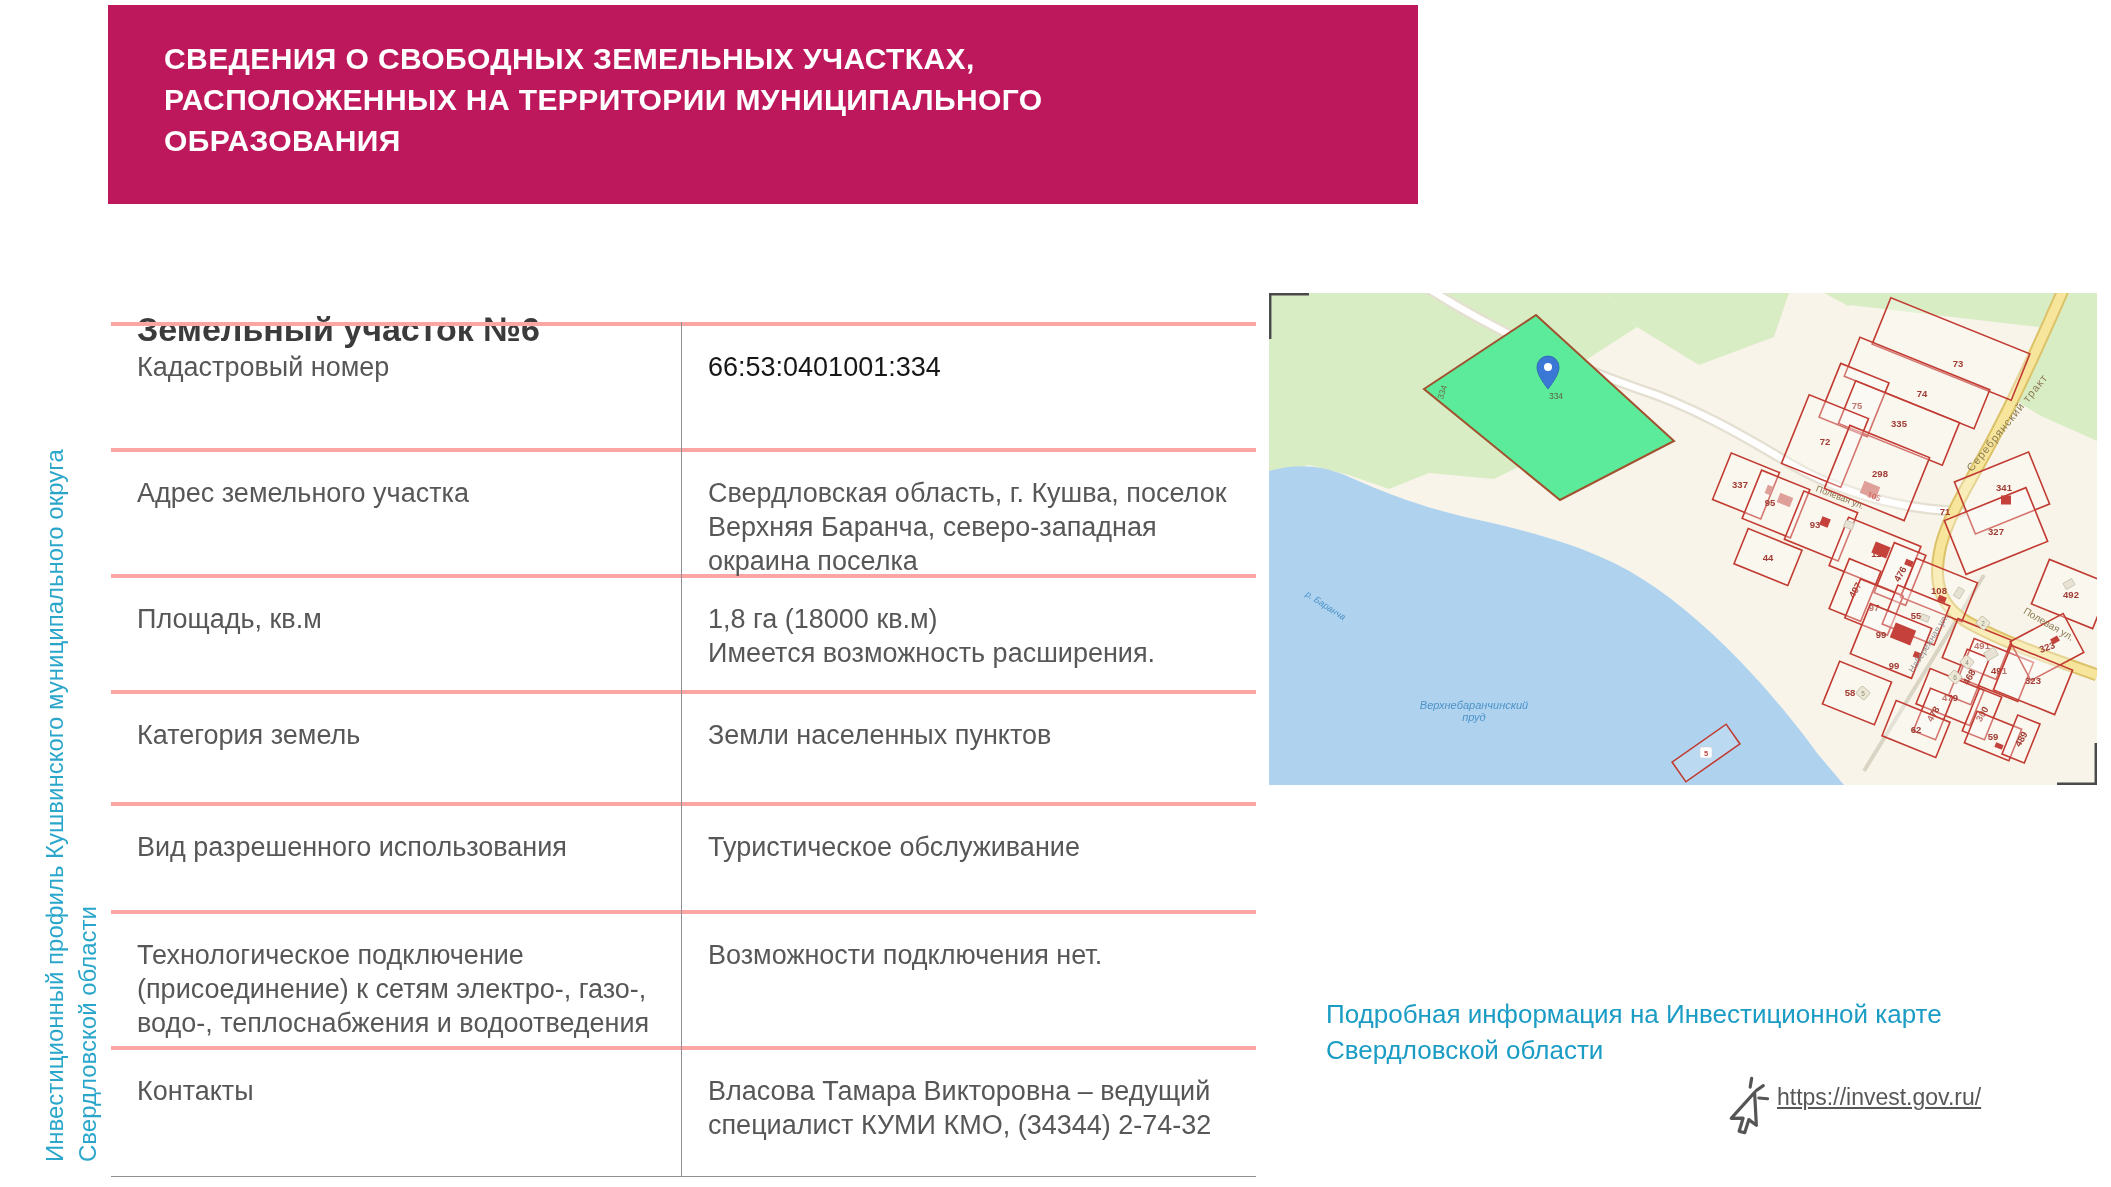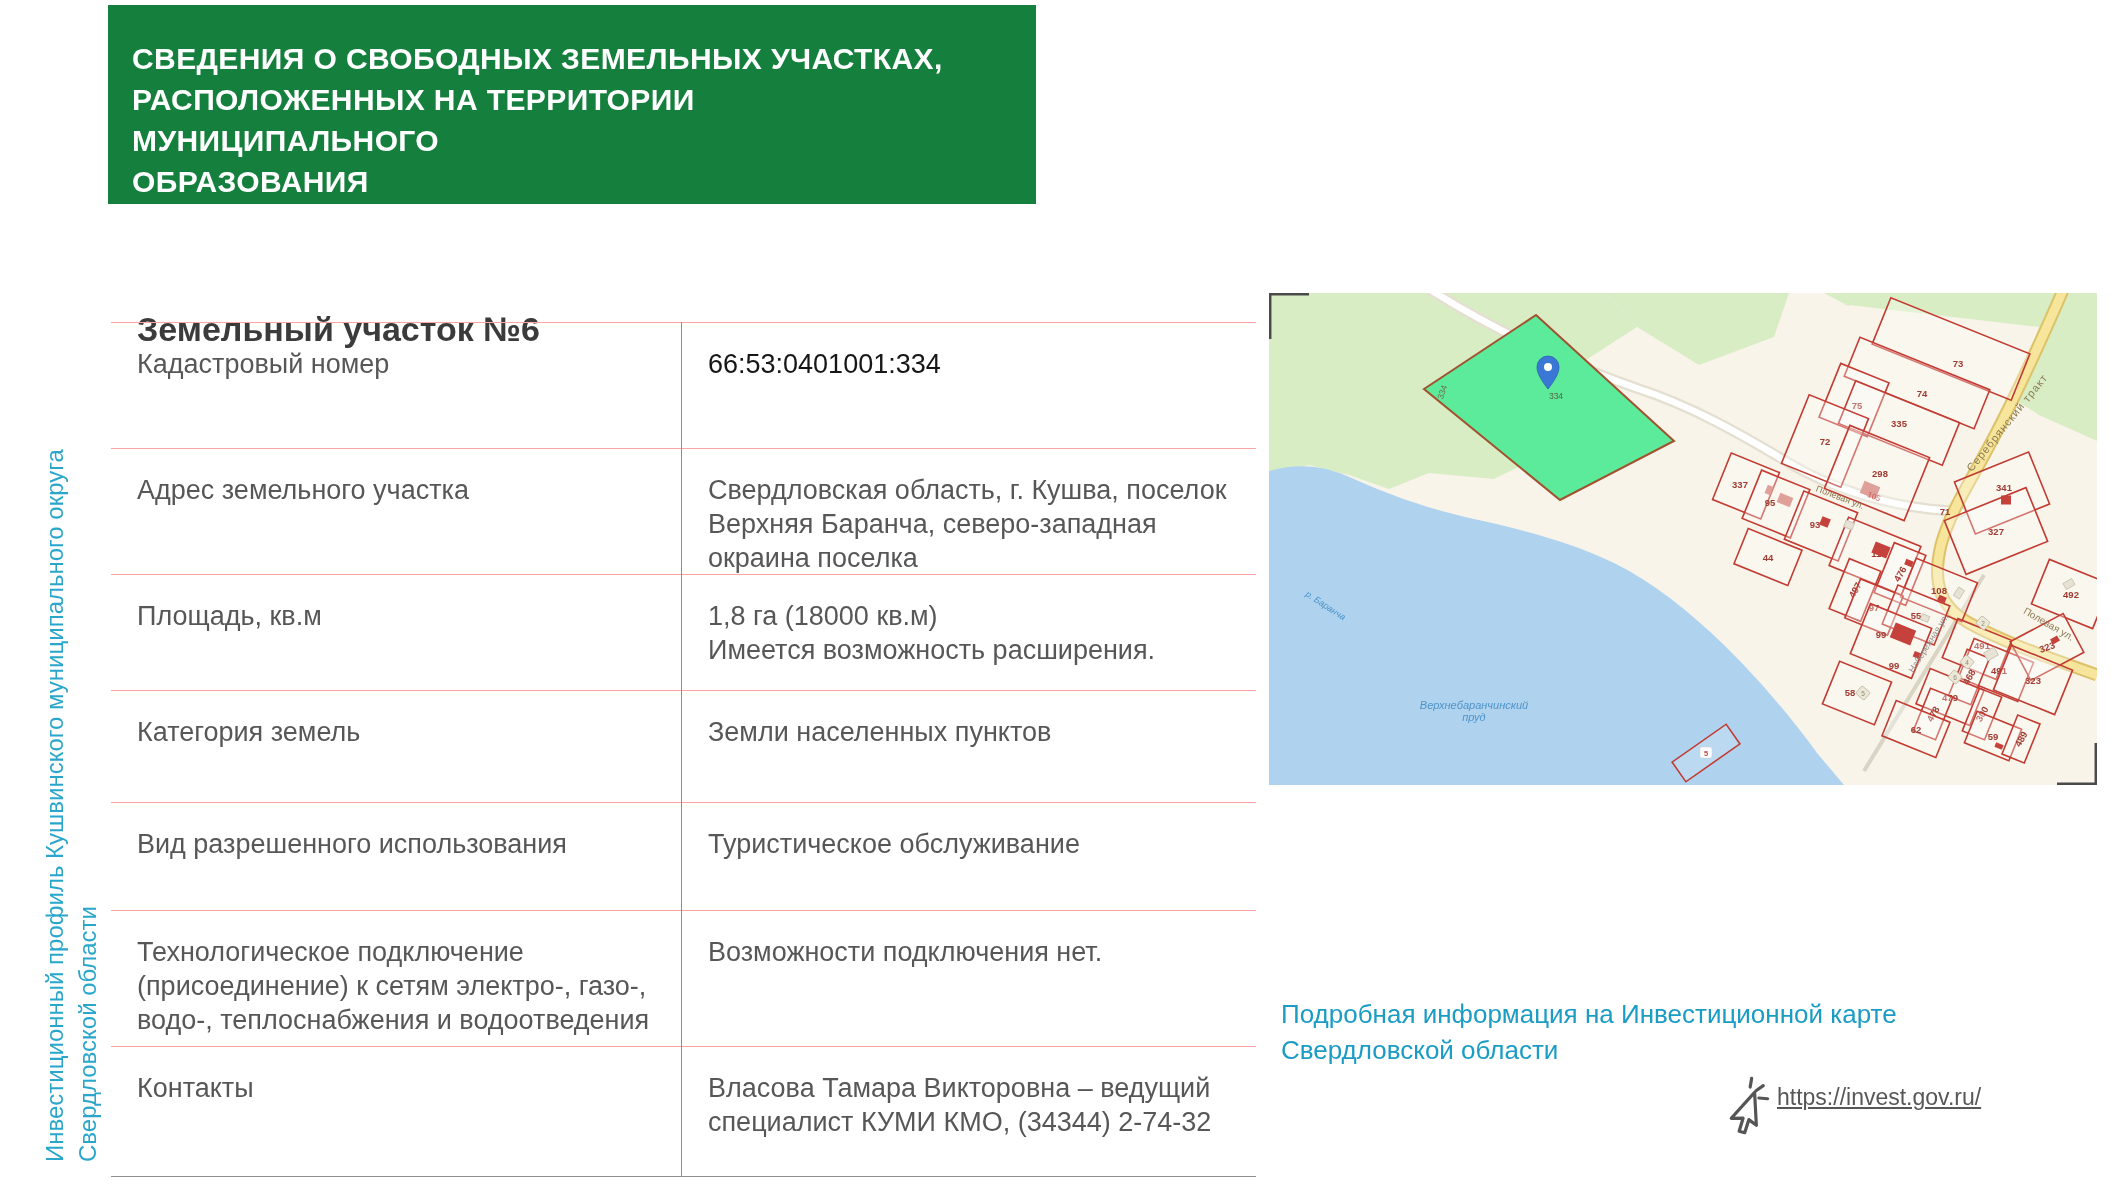--- a/index.html
+++ b/index.html
@@ -1,43 +1,43 @@
 <!DOCTYPE html>
 <html><head>
 <meta charset="utf-8">
 <style>
   html,body{margin:0;padding:0;background:#fff;}
   .slide{position:relative;width:2111px;height:1187px;background:#ffffff;overflow:hidden;
          font-family:"Liberation Sans",sans-serif;}
   
-  .header{position:absolute;left:108px;top:5px;width:928px;height:199px;background:#15803d;
-          box-sizing:border-box;padding:33px 28px 0 24px;}
+  .header{position:absolute;left:108px;top:5px;width:1310px;height:199px;background:#be185d;
+          box-sizing:border-box;padding:33px 28px 0 56px;}
   .header .hline{color:#ffffff;font-weight:bold;font-size:30px;line-height:41px;letter-spacing:.4px;}
   
   .vtext{position:absolute;left:38px;top:1162px;width:820px;transform:rotate(-90deg);
          transform-origin:0 0;color:#2BA6CB;font-size:24px;line-height:33px;white-space:nowrap;}
   
   .title{position:absolute;left:137px;top:310px;font-size:34px;font-weight:bold;color:#3B3B3B;}
   
   .table{position:absolute;left:111px;top:322px;width:1145px;}
-  .trow{display:flex;border-top:1px solid #fca5a5;box-sizing:border-box;}
+  .trow{display:flex;border-top:4px solid #fca5a5;box-sizing:border-box;}
   .trow.last{border-bottom:1px solid #8F8F8F;}
   .r1{height:126px}.r2{height:126px}.r3{height:116px}.r4{height:112px}
   .r5{height:108px}.r6{height:136px}.r7{height:131px}
   .tlabel{width:570px;box-sizing:border-box;padding:24px 30px 0 26px;font-size:27px;
           line-height:34px;color:#575757;}
   .tvalue{flex:1;box-sizing:border-box;padding:24px 12px 0 27px;font-size:27px;
           line-height:34px;color:#575757;white-space:pre-line;}
   .tvalue.dark{color:#161616;}
   .vline{position:absolute;left:570px;top:0;bottom:0;width:1px;background:#8F8F8F;}
   
   .map{position:absolute;left:1269px;top:293px;width:828px;height:492px;}
   .map svg{display:block;font-family:"Liberation Sans",sans-serif;}
   
-  .info{position:absolute;left:1281px;top:996px;width:650px;font-size:26px;line-height:36px;color:#1B9CC4;}
+  .info{position:absolute;left:1326px;top:996px;width:650px;font-size:26px;line-height:36px;color:#1B9CC4;}
   .linkrow{position:absolute;left:1708px;top:1074px;display:flex;align-items:flex-start;}
   .cursor{width:64px;height:64px;flex:0 0 auto;}
   .link{margin-left:5px;margin-top:10px;font-size:23px;color:#575757;
         text-decoration:underline;cursor:pointer;}
 </style>
 </head>
 <body>
 
 <div class="slide">
 

